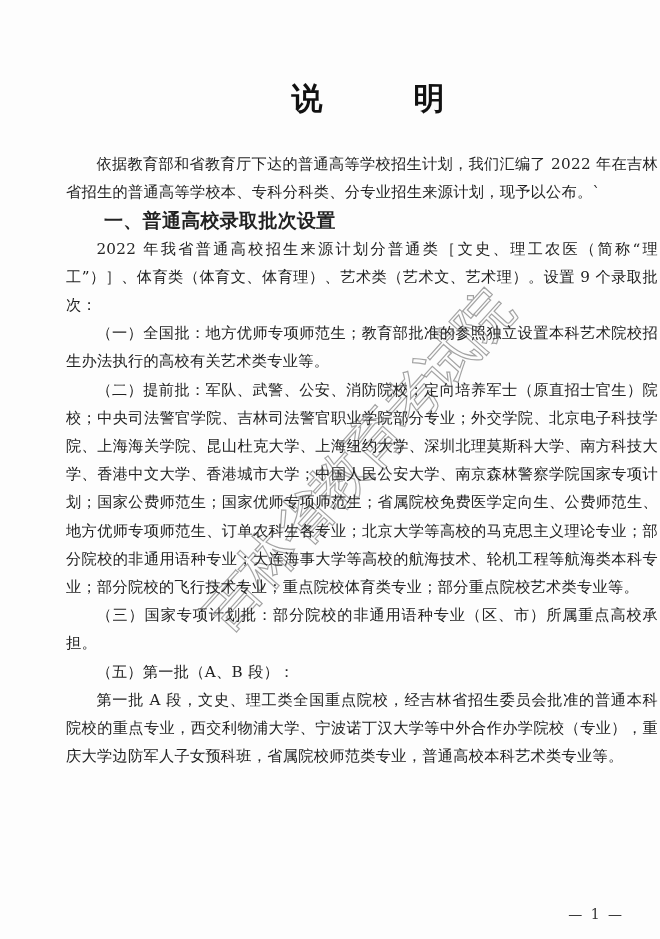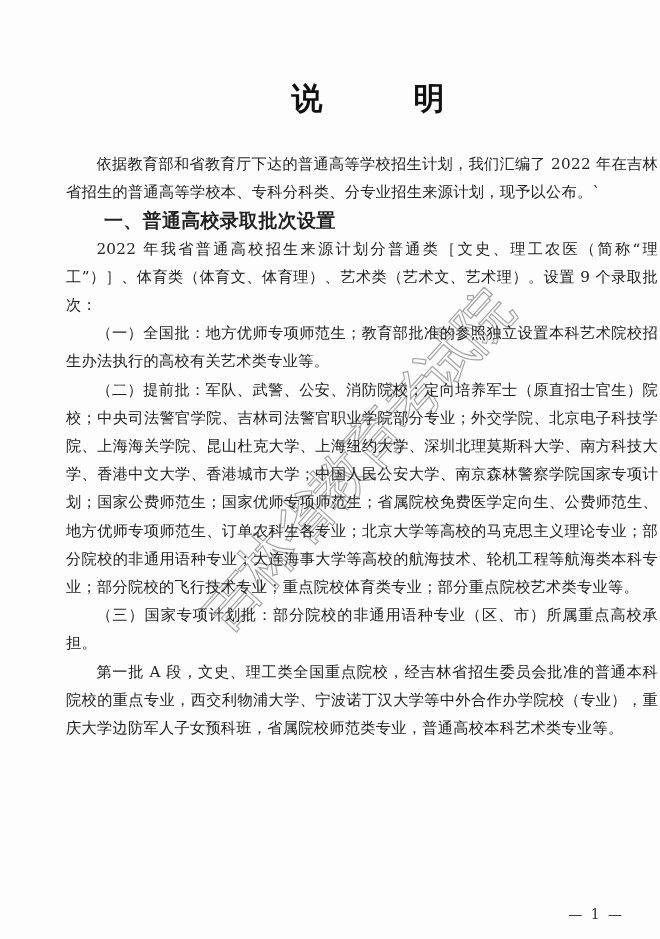--- a/index.html
+++ b/index.html
@@ -41,17 +41,18 @@
 
   <div class="title">说　明</div>
 
   <div class="body">
     <p>依据教育部和省教育厅下达的普通高等学校招生计划，我们汇编了 2022 年在吉林省招生的普通高等学校本、专科分科类、分专业招生来源计划，现予以公布。`</p>
     <p class="heading">一、普通高校录取批次设置</p>
     <p>2022 年我省普通高校招生来源计划分普通类［文史、理工农医（简称“理工”）］、体育类（体育文、体育理）、艺术类（艺术文、艺术理）。设置 9 个录取批次：</p>
     <p>（一）全国批：地方优师专项师范生；教育部批准的参照独立设置本科艺术院校招生办法执行的高校有关艺术类专业等。</p>
     <p>（二）提前批：军队、武警、公安、消防院校；定向培养军士（原直招士官生）院校；中央司法警官学院、吉林司法警官职业学院部分专业；外交学院、北京电子科技学院、上海海关学院、昆山杜克大学、上海纽约大学、深圳北理莫斯科大学、南方科技大学、香港中文大学、香港城市大学；中国人民公安大学、南京森林警察学院国家专项计划；国家公费师范生；国家优师专项师范生；省属院校免费医学定向生、公费师范生、地方优师专项师范生、订单农科生各专业；北京大学等高校的马克思主义理论专业；部分院校的非通用语种专业；大连海事大学等高校的航海技术、轮机工程等航海类本科专业；部分院校的飞行技术专业；重点院校体育类专业；部分重点院校艺术类专业等。</p>
     <p>（三）国家专项计划批：部分院校的非通用语种专业（区、市）所属重点高校承担。</p>
+    <p>（五）第一批（A、B 段）：</p>
     <p>第一批 A 段，文史、理工类全国重点院校，经吉林省招生委员会批准的普通本科院校的重点专业，西交利物浦大学、宁波诺丁汉大学等中外合作办学院校（专业），重庆大学边防军人子女预科班，省属院校师范类专业，普通高校本科艺术类专业等。</p>
   </div>
 
   <div class="pagenum">— 1 —</div>
 </div>
 
 </body></html>

